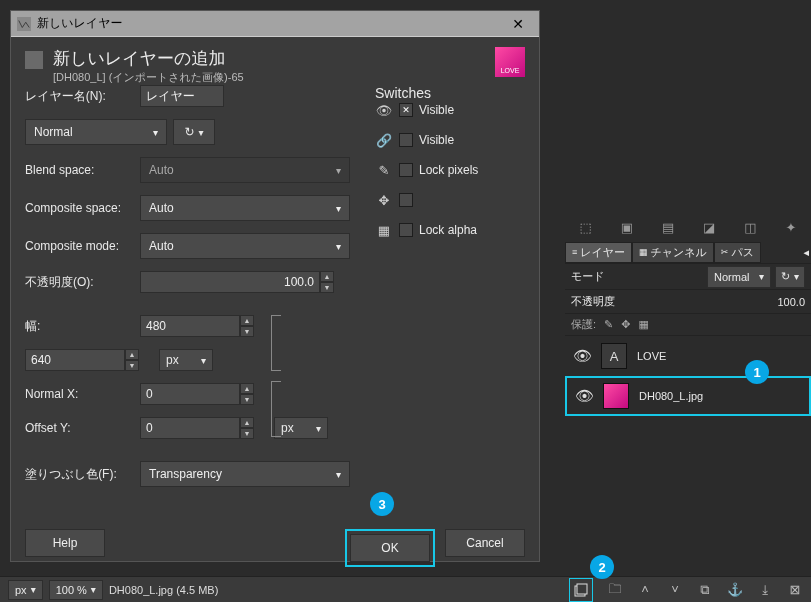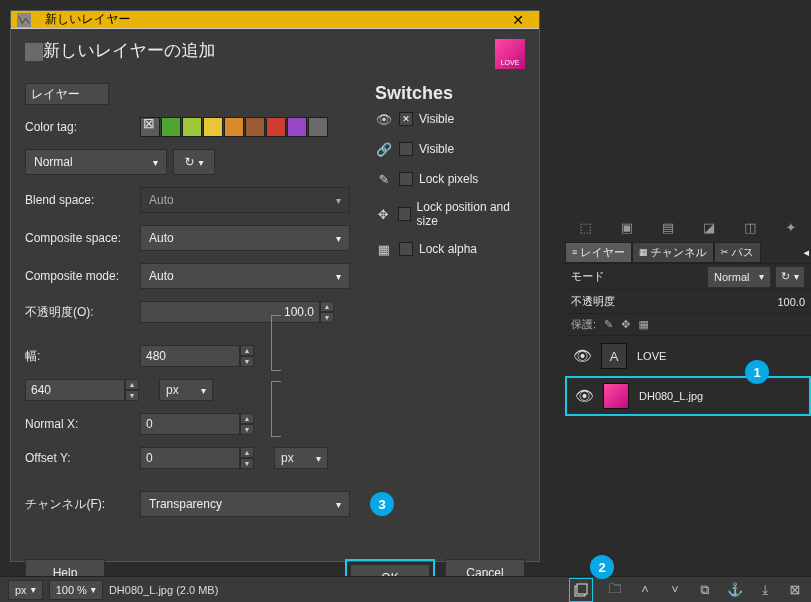--- a/index.html
+++ b/index.html
@@ -2,28 +2,28 @@
 <html><head>
 <meta charset="utf-8">
 <style>
   * { box-sizing: border-box; margin: 0; padding: 0; font-family: "Yu Gothic UI", Meiryo, sans-serif; }
   body { background: #2b2b2b; width: 811px; height: 602px; overflow: hidden; position: relative; color: #e8e8e8; font-size: 12px; }
   .dialog {
     position: absolute; top: 10px; left: 10px; width: 530px; height: 552px;
     background: #3a3a3a; border: 1px solid #555;
   }
   .titlebar {
-    height: 18px; background: #eab308; display: flex; align-items: center; padding: 0 6px;
-    border-bottom: 1px solid #ccc; color: #000; gap: 8px;
+    height: 26px; background: #a3a3a3; display: flex; align-items: center; padding: 0 6px;
+    border-bottom: 1px solid #ccc; color: #000;
   }
   .titlebar .tb-icon { width: 14px; height: 14px; margin-right: 6px; }
   .titlebar .tb-title { flex: 1; font-size: 12px; }
   .titlebar .tb-close { width: 30px; height: 26px; display: flex; align-items: center; justify-content: center; font-size: 14px; color: #000; cursor: pointer; }
   .dlg-body { padding: 10px 14px 12px 14px; }
-  .dlg-head { display: flex; align-items: flex-start; margin-bottom: 14px; }
+  .dlg-head { display: flex; align-items: flex-start; gap: 10px; }
   .dlg-head-icon { width: 18px; height: 18px; background: #6a6a6a; margin-top: 4px; }
   .dlg-head-text { flex: 1; }
   .dlg-head-title { font-size: 17px; color: #ececec; }
   .dlg-head-sub { font-size: 11px; color: #bbb; }
   .dlg-thumb {
     width: 30px; height: 30px;
     background: linear-gradient(135deg,#ff4aa4,#c40a80); display: flex; align-items: flex-end; justify-content: center;
     font-size: 7px; color: #fff; padding-bottom: 3px;
   }
   .main-grid { display: flex; gap: 20px; }
@@ -46,21 +46,21 @@
   }
   .sel-mode { width: 142px; }
   .sel-full { width: 210px; }
   .sq-btn { width: 42px; height: 26px; background: #4a4a4a; border:1px solid #2d2d2d; display:flex;align-items:center;justify-content:center;gap:4px; cursor:pointer;}
   .disabled-sel { background: #3a3a3a; color:#a8a8a8; }
   .spinbox { display:flex; }
   .sp-in { background:#4a4a4a;border:1px solid #2d2d2d;color:#eee;height:22px;padding:2px 5px;font-size:12px; text-align:right }
   .sp-btns { display:flex;flex-direction:column; }
   .sp-btn { width:14px;height:11px;background:#4a4a4a;border:1px solid #2d2d2d;font-size:7px;display:flex;align-items:center;justify-content:center;cursor:pointer;color:#ccc; }
   .unit-sel { width:54px;height:22px;background:#4a4a4a;border:1px solid #2d2d2d;display:flex;align-items:center;justify-content:space-between;padding:0 6px;font-size:12px;cursor:pointer; }
-  .right-col .section-title { font-weight:bold; font-size:18px; margin-bottom:6px; }
+  .right-col .section-title { font-weight:normal; font-size:14px; }
   .sw-row { display:flex;align-items:center;gap:6px;margin-bottom:12px;font-size:12px; }
   .sw-icon { width:18px;height:18px;display:flex;align-items:center;justify-content:center;color:#ccc;font-size:13px; }
   .chk { width:14px;height:14px;border:1px solid #1d1d1d;background:#4a4a4a;display:flex;align-items:center;justify-content:center;font-size:9px;color:#fff; }
   .bottom-btns { display:flex;gap:10px;margin-top:30px; }
   .btn {
     background:#4a4a4a;border:1px solid #2d2d2d;color:#eee;height:28px;display:flex;align-items:center;justify-content:center;font-size:12px;cursor:pointer;
   }
   .btn-help { width:80px; }
   .btn-ok { width:80px; }
   .btn-cancel { width:80px; }
@@ -116,42 +116,30 @@
         <path d="M2 4 L6 12 L10 6 L14 12" stroke="#333" fill="none"></path>
       </svg>
     <span class="tb-title">新しいレイヤー</span>
     <div class="tb-close">✕</div>
   </div>
   <div class="dlg-body">
     <div class="dlg-head">
       <div class="dlg-head-icon"></div>
       <div class="dlg-head-text">
         <div class="dlg-head-title">新しいレイヤーの追加</div>
+        <div class="dlg-head-sub">[DH080_L] (インポートされた画像)-65</div>
       </div>
       <div class="dlg-thumb">LOVE</div>
     </div>
 
     <div class="main-grid">
       <div class="left-col">
         <div class="form-row">
+          <span class="form-label">レイヤー名(N):</span>
           <input class="txt-in name-in" value="レイヤー" style="">
-        </div>
-        <div class="form-row">
-          <span class="form-label">Color tag:</span>
-          <div class="colors">
-            <div class="ct none"></div>
-            <div class="ct" style="background:#4fa52f"></div>
-            <div class="ct" style="background:#a0c73a"></div>
-            <div class="ct" style="background:#e9c53a"></div>
-            <div class="ct" style="background:#d88a2d"></div>
-            <div class="ct" style="background:#9a5a36"></div>
-            <div class="ct" style="background:#cf3e33"></div>
-            <div class="ct" style="background:#9746c6"></div>
-            <div class="ct" style="background:#6a6a6a"></div>
-          </div>
         </div>
         <div class="form-row">
           <div class="select sel-mode">
               <span>Normal</span>
               <span class="chev">▾</span>
             </div>
           <div style="width:6px"></div>
           <div class="sq-btn">
               <span>↻</span>
               <span class="chev">▾</span>
@@ -233,21 +221,21 @@
                 <div class="sp-btn">▼</div>
               </div>
           </div>
           <div style="width:20px"></div>
           <div class="unit-sel">
               <span>px</span>
               <span class="chev">▾</span>
             </div>
         </div>
         <div class="form-row">
-          <span class="form-label">チャンネル(F):</span>
+          <span class="form-label">塗りつぶし色(F):</span>
           <div class="select sel-full">
               <span>Transparency</span>
               <span class="chev">▾</span>
             </div>
         </div>
       </div>
 
       <div class="right-col">
         <div class="section-title">Switches</div>
         <div class="sw-row">
@@ -261,21 +249,20 @@
           <span>Visible</span>
         </div>
         <div class="sw-row">
           <span class="sw-icon">✎</span>
           <div class="chk"></div>
           <span>Lock pixels</span>
         </div>
         <div class="sw-row">
           <span class="sw-icon">✥</span>
           <div class="chk"></div>
-          <span>Lock position and size</span>
         </div>
         <div class="sw-row">
           <span class="sw-icon">▦</span>
           <div class="chk"></div>
           <span>Lock alpha</span>
         </div>
       </div>
     </div>
 
     <div class="bottom-btns">
@@ -352,21 +339,21 @@
 <div class="bottom-bar">
   <div class="bb-left">
     <div class="bb-sel">
         <span>px</span>
         <span class="chev">▾</span>
       </div>
     <div class="bb-sel">
         <span>100 %</span>
         <span class="chev">▾</span>
       </div>
-    <span class="bb-status">DH080_L.jpg (2.0 MB)</span>
+    <span class="bb-status">DH080_L.jpg (4.5 MB)</span>
   </div>
   <div class="bb-right">
     <div class="new-layer-wrap">
       <div class="bb-btn">
         <svg width="14" height="14" viewBox="0 0 14 14">
             <rect x="1" y="3" width="10" height="10" fill="none" stroke="#ddd"></rect>
             <rect x="3" y="1" width="10" height="10" fill="#3a3a3a" stroke="#ddd"></rect>
           </svg>
       </div>
     </div>

